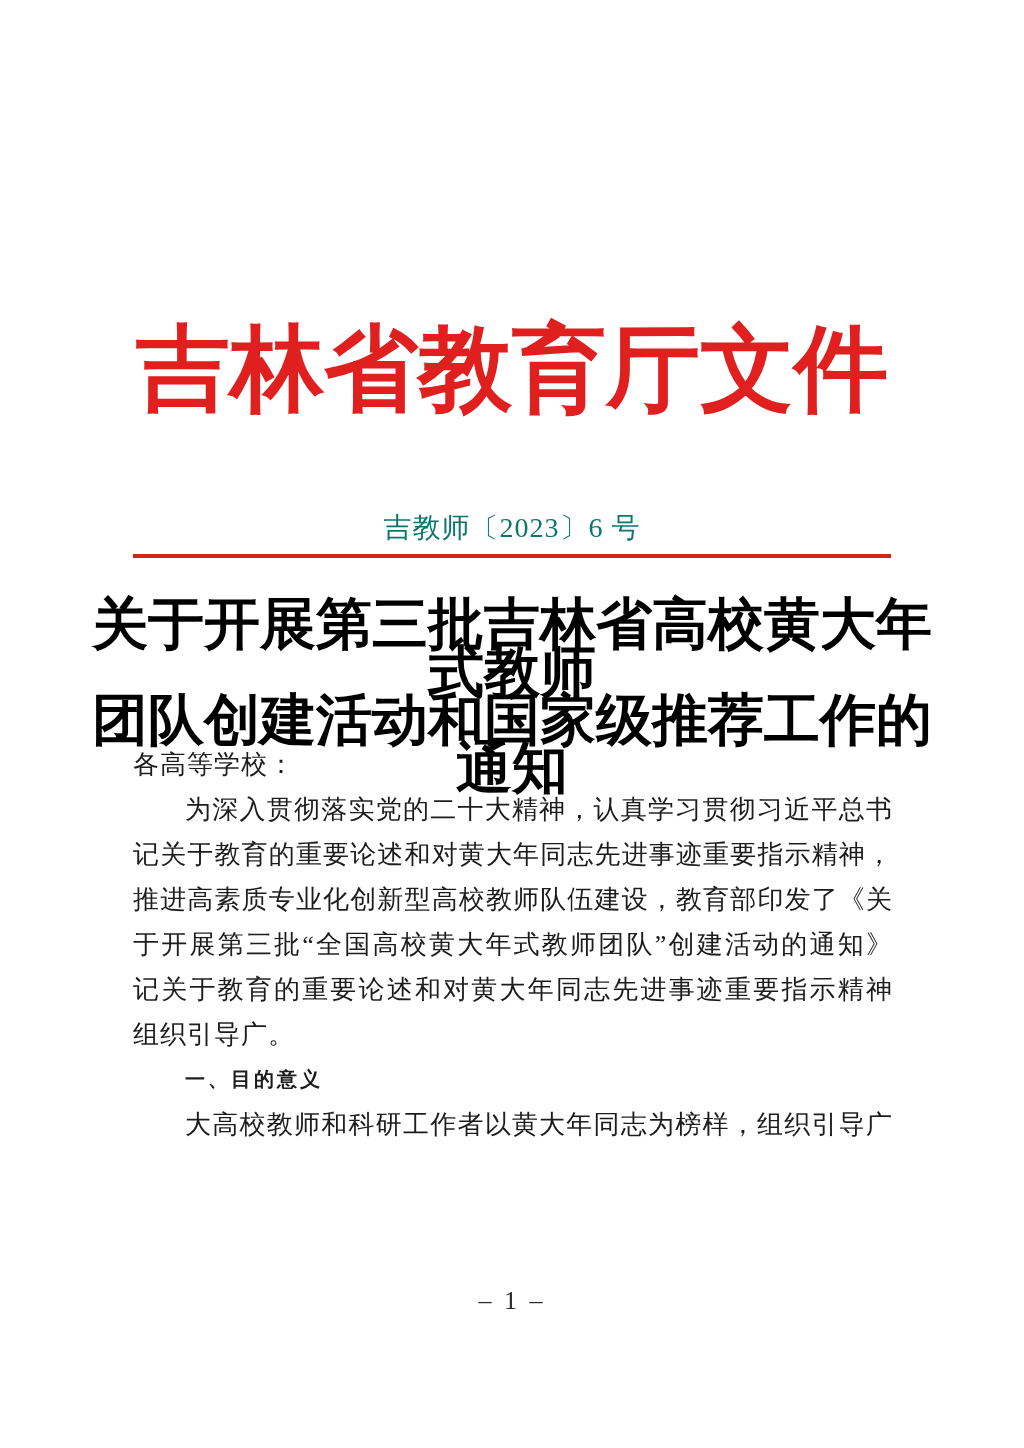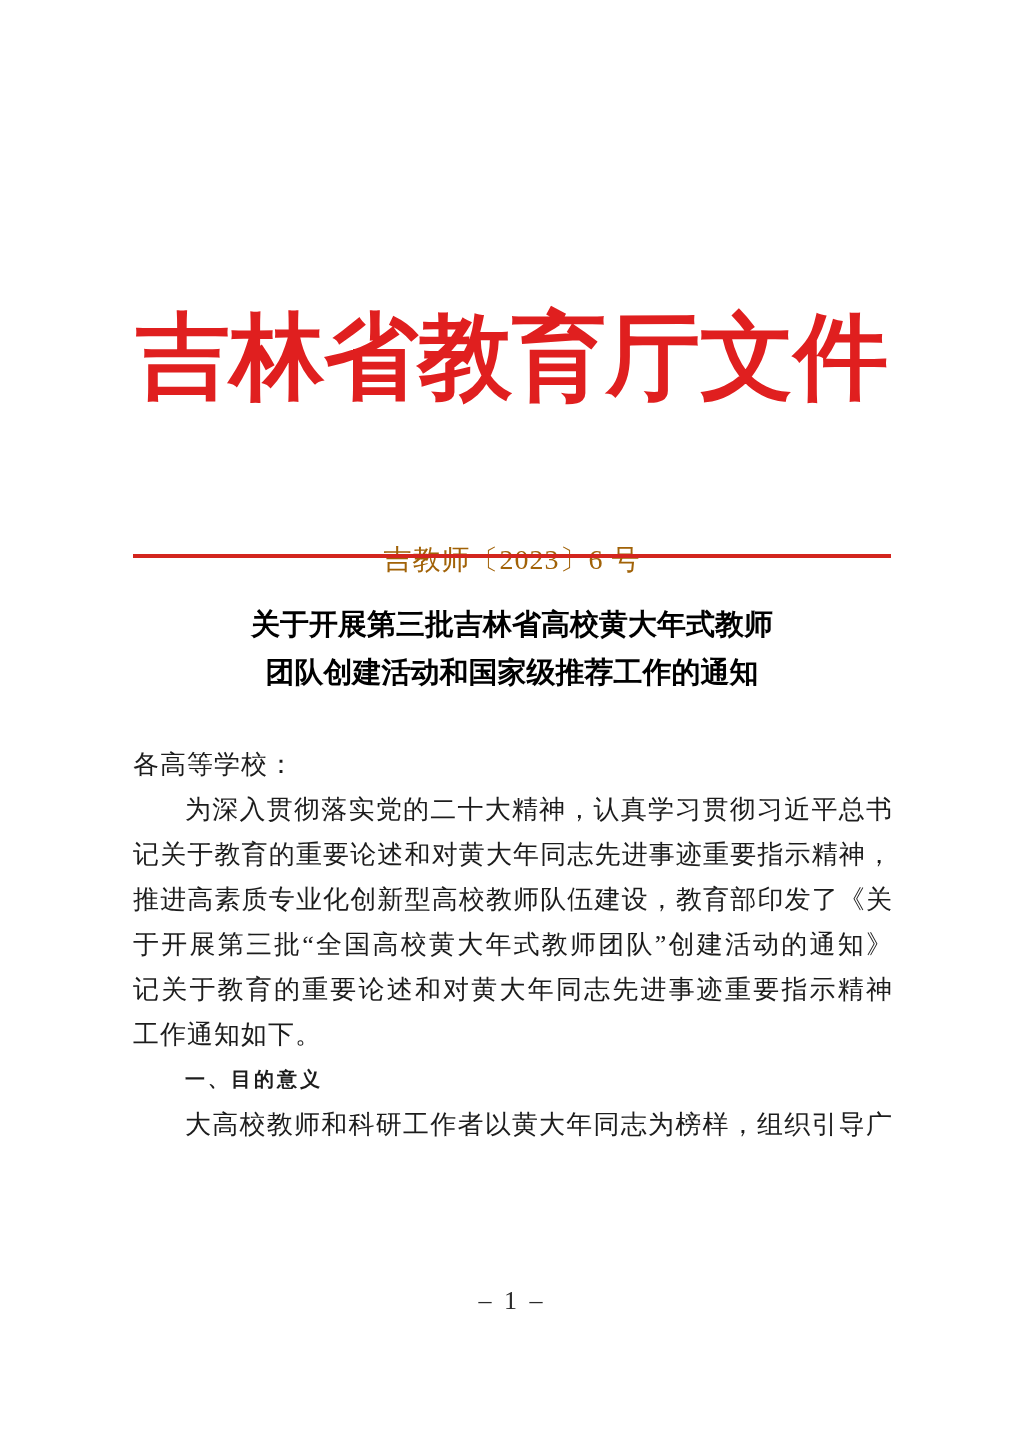--- a/index.html
+++ b/index.html
@@ -14,21 +14,21 @@
     height: 1448px;
     margin: 0 auto;
     background: #ffffff;
     overflow: hidden;
     font-family: "Liberation Serif", "DejaVu Serif", serif;
     color: #1c1c1c;
   }
   
   .letterhead {
     position: absolute;
-    top: 300px;
+    top: 312px;
     left: 0;
     width: 100%;
     text-align: center;
     font-family: "Liberation Serif", "DejaVu Serif", serif;
     font-weight: bold;
     font-size: 94px;
     line-height: 114px;
     letter-spacing: 0px;
     color: var(--header-red, #e01f1f);
     white-space: nowrap;
@@ -36,42 +36,41 @@
   
   .doc-number {
     position: absolute;
     top: 511px;
     left: 0;
     width: 100%;
     text-align: center;
     font-size: 28px;
     line-height: 34px;
     letter-spacing: 1px;
-    color: #a16207;
-    margin-top: 32px;
+    color: #0f766e;
   }
   
   .red-rule {
     position: absolute;
     top: 554px;
     left: 133px;
     width: 758px;
     height: 4px;
     background: var(--rule-red, #d3251e);
   }
   
   .doc-title {
     position: absolute;
     top: 600px;
     left: 92px;
     width: 840px;
     text-align: center;
     font-family: "Liberation Serif", "DejaVu Serif", serif;
     font-weight: bold;
-    font-size: 29px;
+    font-size: 56px;
     line-height: 48px;
     color: #000000;
     letter-spacing: 0px;
   }
   
   .body-lines {
     position: absolute;
     top: 742px;
     left: 133px;
     width: 760px;
@@ -125,20 +124,20 @@
     <div>团队创建活动和国家级推荐工作的通知</div>
   </div>
 
   <div class="body-lines">
       <div class="line">各高等学校：</div>
       <div class="line fill indent">为深入贯彻落实党的二十大精神，认真学习贯彻习近平总书</div>
       <div class="line fill">记关于教育的重要论述和对黄大年同志先进事迹重要指示精神，</div>
       <div class="line fill">推进高素质专业化创新型高校教师队伍建设，教育部印发了《关</div>
       <div class="line fill">于开展第三批“全国高校黄大年式教师团队”创建活动的通知》</div>
       <div class="line fill">记关于教育的重要论述和对黄大年同志先进事迹重要指示精神</div>
-      <div class="line">工作通知如下。</div>
+      <div class="line">组织引导广。</div>
       <div class="line indent heading">一、目的意义</div>
       <div class="line fill indent">大高校教师和科研工作者以黄大年同志为榜样，组织引导广</div>
     </div>
 
   <div class="page-number">– 1 –</div>
 
 </div>
 
 </body></html>

